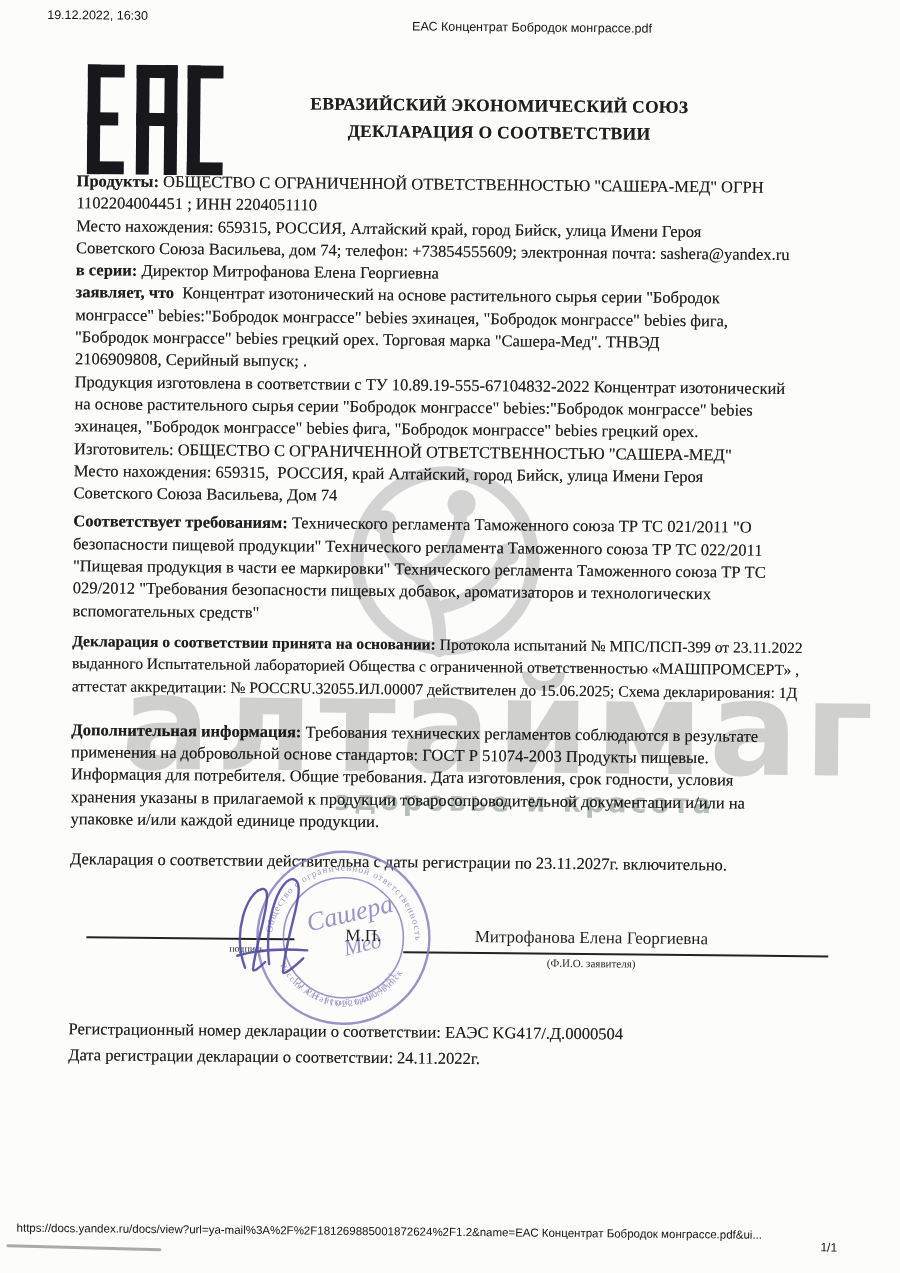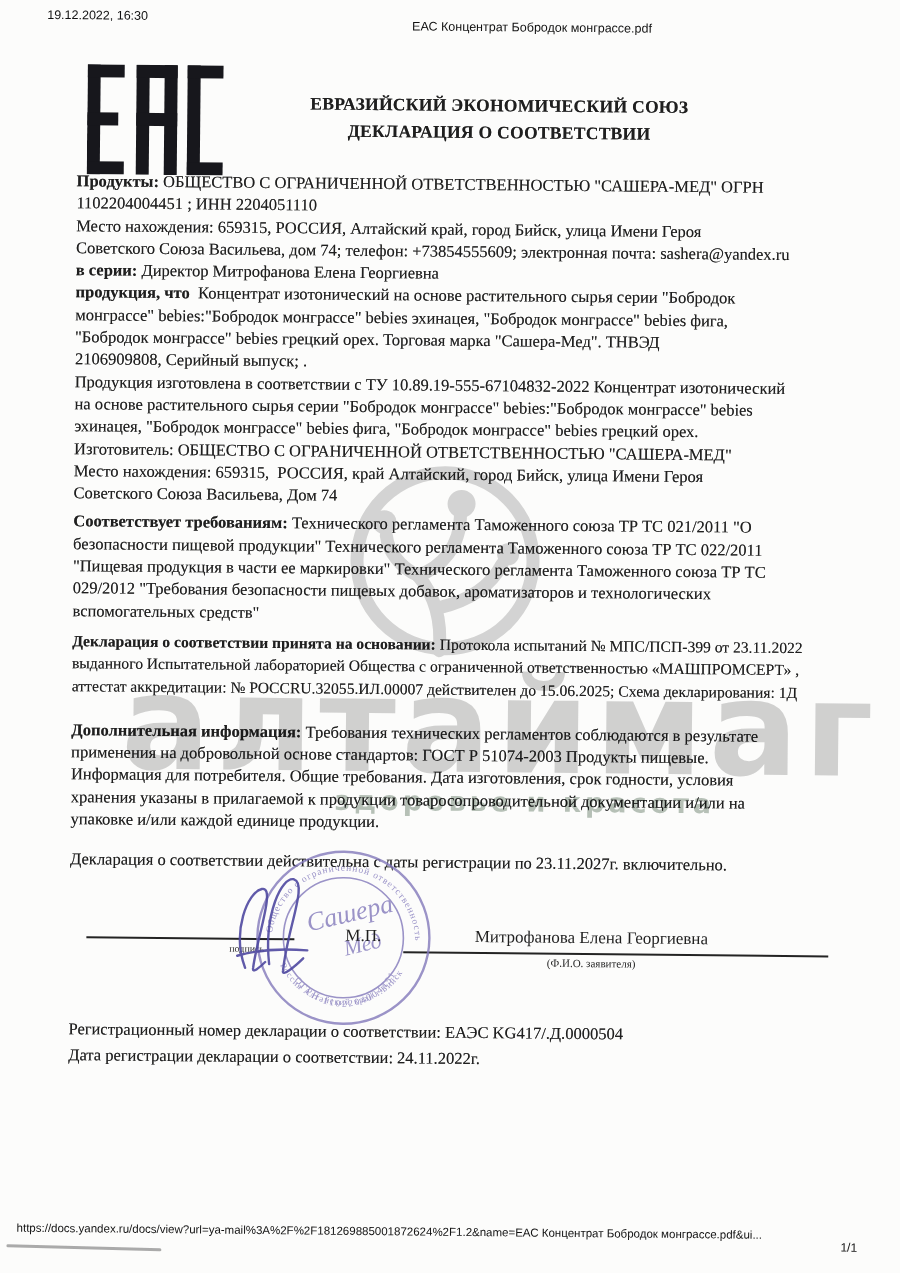--- a/index.html
+++ b/index.html
@@ -43,21 +43,21 @@
 
   
   .wm{pointer-events:none;mix-blend-mode:multiply;}
   .wm-emblem{position:absolute;left:345px;top:452px;z-index:4;opacity:.42;}
   .wm-brand{position:absolute;left:128px;top:656px;z-index:4;font-family:"DejaVu Sans",sans-serif;
             font-weight:bold;font-size:132px;letter-spacing:6px;color:#8f8f8f;opacity:.40;line-height:1;}
   .wm-tagline{position:absolute;left:342px;top:782px;z-index:4;font-family:"DejaVu Sans",sans-serif;
             font-weight:600;font-size:27px;letter-spacing:4px;color:#6f8472;opacity:.5;}
 
   .ftr-url{position:absolute;left:28px;top:1222px;font-size:11.5px;color:#111;}
-  .ftr-page{position:absolute;left:852px;top:1233px;font-size:12px;color:#111;}
+  .ftr-page{position:absolute;left:832px;top:1233px;font-size:12px;color:#111;}
   .scan-line{position:absolute;left:18px;top:1246px;width:155px;height:3px;background:#8f8f8f;
              transform:rotate(1deg);opacity:.75;border-radius:2px;}
 </style>
 </head>
 <body>
 
 <div class="page">
   <div class="scan">
 
     <div class="hdr-date sans">19.12.2022, 16:30</div>
@@ -81,21 +81,21 @@
 
     <div class="doc-title"><span>ЕВРАЗИЙСКИЙ ЭКОНОМИЧЕСКИЙ СОЮЗ</span>
 <span>ДЕКЛАРАЦИЯ О СООТВЕТСТВИИ</span></div>
 
     <div class="body-flow">
       <p><span class="b">Продукты:</span><span> ОБЩЕСТВО С ОГРАНИЧЕННОЙ ОТВЕТСТВЕННОСТЬЮ "САШЕРА-МЕД" ОГРН
 1102204004451 ; ИНН 2204051110
 Место нахождения: 659315, РОССИЯ, Алтайский край, город Бийск, улица Имени Героя
 Советского Союза Васильева, дом 74; телефон: +73854555609; электронная почта: sashera@yandex.ru</span></p>
       <p><span class="b">в серии:</span><span> Директор Митрофанова Елена Георгиевна</span></p>
-      <p><span class="b">продукция, что</span><span>  Концентрат изотонический на основе растительного сырья серии "Бобродок
+      <p><span class="b">заявляет, что</span><span>  Концентрат изотонический на основе растительного сырья серии "Бобродок
 монграссе" bebies:"Бобродок монграссе" bebies эхинацея, "Бобродок монграссе" bebies фига,
 "Бобродок монграссе" bebies грецкий орех. Торговая марка "Сашера-Мед". ТНВЭД
 2106909808, Серийный выпуск; .</span></p>
       <p><span>Продукция изготовлена в соответствии с ТУ 10.89.19-555-67104832-2022 Концентрат изотонический
 на основе растительного сырья серии "Бобродок монграссе" bebies:"Бобродок монграссе" bebies
 эхинацея, "Бобродок монграссе" bebies фига, "Бобродок монграссе" bebies грецкий орех.
 Изготовитель: ОБЩЕСТВО С ОГРАНИЧЕННОЙ ОТВЕТСТВЕННОСТЬЮ "САШЕРА-МЕД"
 Место нахождения: 659315,  РОССИЯ, край Алтайский, город Бийск, улица Имени Героя
 Советского Союза Васильева, Дом 74</span></p>
       <p class="gap6"><span class="b">Соответствует требованиям:</span><span> Технического регламента Таможенного союза ТР ТС 021/2011 "О

